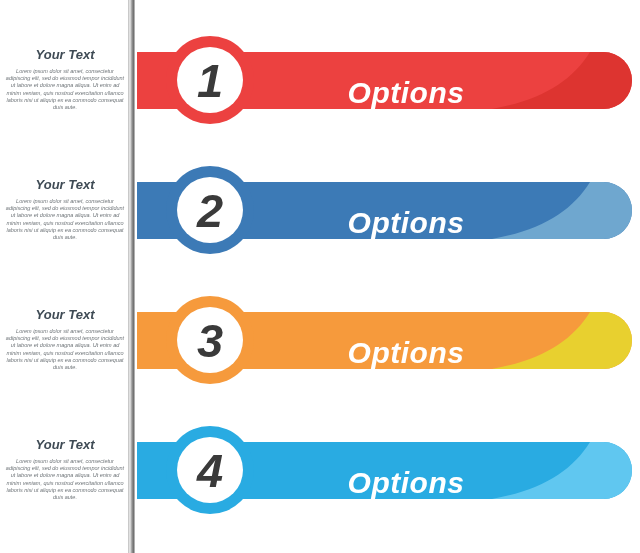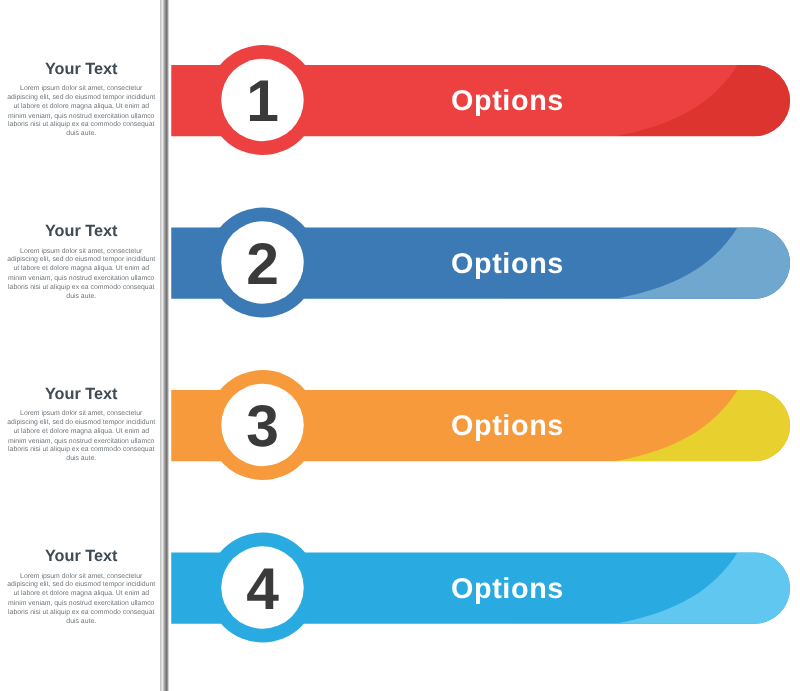--- a/index.html
+++ b/index.html
@@ -9,44 +9,44 @@
     background:#ffffff;
     overflow:hidden;
     font-family:"Liberation Sans", sans-serif;
   }
   
   .vline{
     position:absolute;left:128px;top:0;width:7px;height:553px;
     background:linear-gradient(90deg,#bdbdbd 0%,#ececec 28%,#9a9a9a 55%,#707070 78%,#cfcfcf 100%);
   }
   
-  .row{position:absolute;left:0;width:640px;height:130px;}
+  .row{position:absolute;left:0;width:640px;height:130px;font-style:italic;}
   
   .sidetext{
     position:absolute;left:2px;top:11px;width:126px;
     text-align:center;
   }
   .sidetext h3{
     margin:0;font-size:13px;line-height:15px;font-weight:bold;color:#3f4b55;
   }
   .sidetext p{
     margin:6px 2px 0 2px;font-size:5.5px;line-height:7.2px;color:#6e7478;
   }
   
   .bar{
     position:absolute;left:137px;top:16px;width:495px;height:57px;
     background:var(--bar);
     border-radius:0 29px 29px 0;
     overflow:hidden;
   }
   .swoosh{position:absolute;right:0;top:0;width:200px;height:100%;display:block;}
   .optlabel{
-    position:absolute;left:119px;top:0;width:300px;height:100%;
+    position:absolute;left:119px;top:12px;width:300px;height:100%;
     display:flex;align-items:center;justify-content:center;
-    color:#ffffff;font-size:23px;font-weight:bold;letter-spacing:0.5px;
+    color:#ffffff;font-size:30px;font-weight:bold;letter-spacing:0.5px;
   }
   
   .circle{
     position:absolute;left:166px;top:0;width:88px;height:88px;
     background:var(--bar);border-radius:50%;
     display:flex;align-items:center;justify-content:center;
   }
   .circle .inner{
     width:66px;height:66px;background:#ffffff;border-radius:50%;
     display:flex;align-items:center;justify-content:center;

